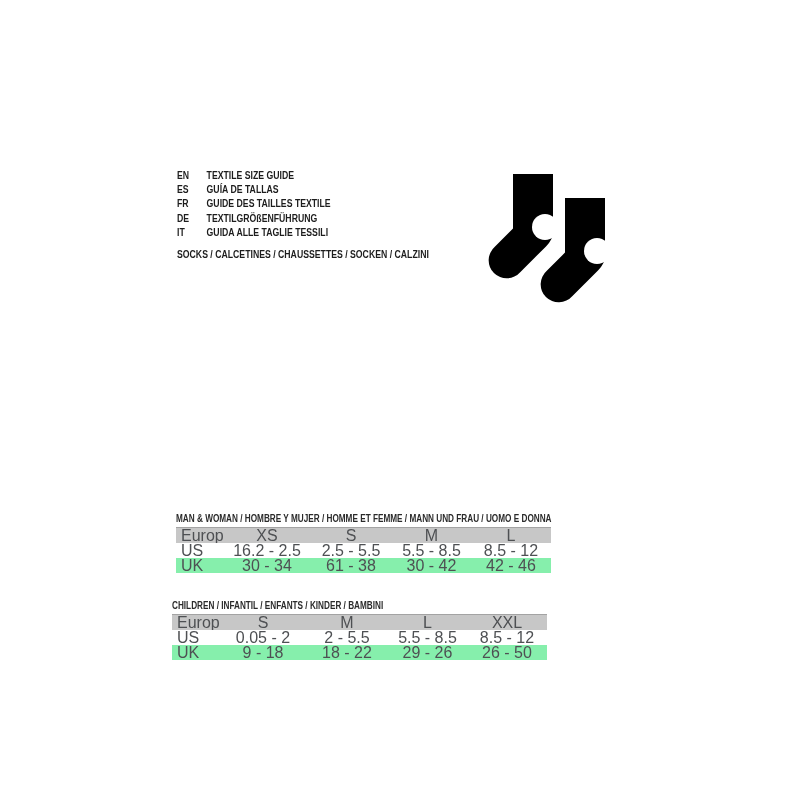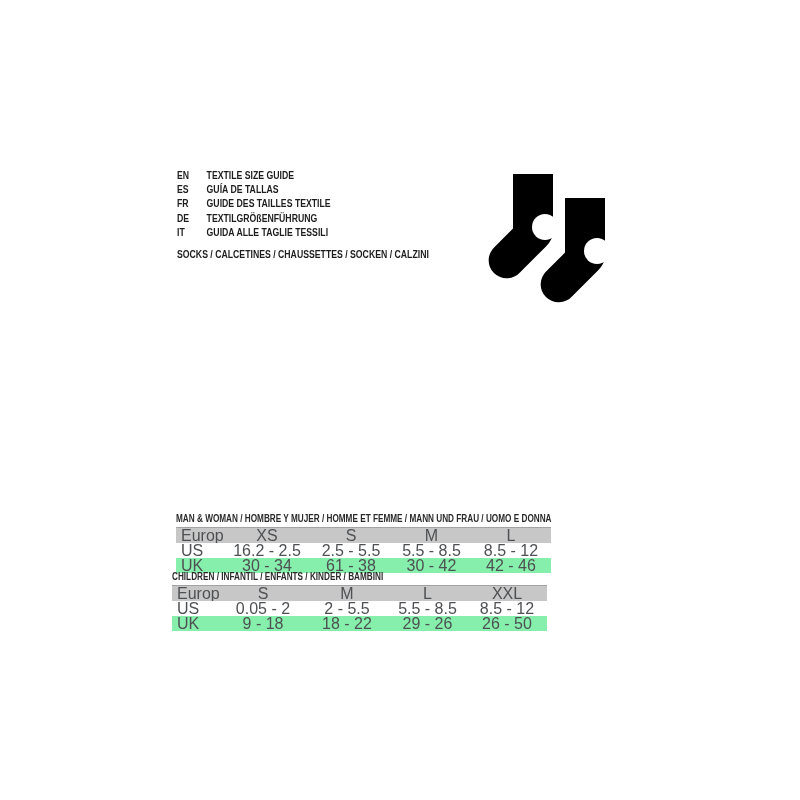--- a/index.html
+++ b/index.html
@@ -41,21 +41,21 @@
 
   
   .socks-svg { left:485px; top:170px; }
   .sock-fill { fill:#000000; }
   .sock-outline { fill:#ffffff; stroke:#ffffff; stroke-width:8; }
   .heel-hole { fill:#ffffff; }
 
   
   .table-block { width:375px; }
   .tb1 { left:176px; top:486px;margin-top:27px; }
-  .tb2 { left:172px; top:571px; }
+  .tb2 { left:172px; top:600px; }
   .table-title {
     font-weight:bold;
     font-size:10px;
     line-height:12px;
     margin-bottom:2px;
     color:#2a2a2a;
     transform:scaleX(0.82);
     transform-origin:0 0;
     white-space:nowrap;
   }

